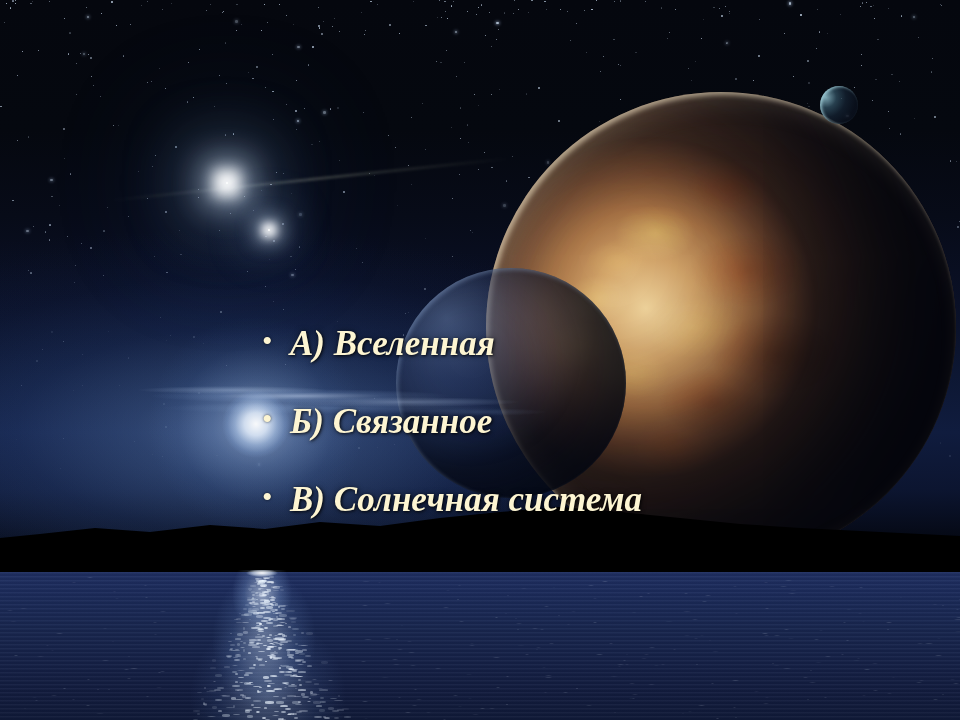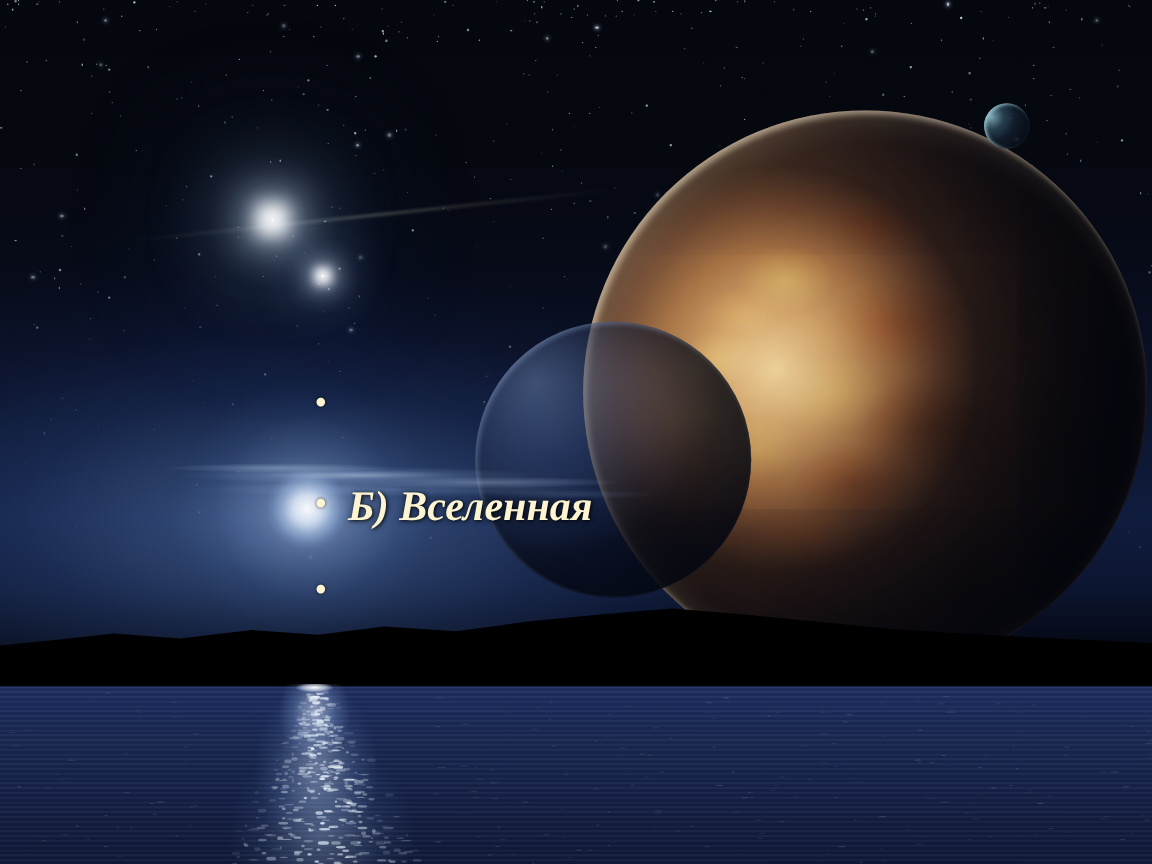--- a/index.html
+++ b/index.html
@@ -1351,26 +1351,28 @@
       <div class="glint" style="left: 392.2px; top: 659px; width: 6.2px; height: 1px; opacity: 0.13;"></div>
       <div class="glint" style="left: 955.2px; top: 630.9px; width: 5.6px; height: 1px; opacity: 0.05;"></div>
       <div class="glint" style="left: 466.2px; top: 674.2px; width: 5.6px; height: 1px; opacity: 0.05;"></div>
     </div>
 
 
   <div id="answers">
 
     <div class="answer-row">
       <span class="bullet">•</span>
+      <span class="answer-text">А) Вселенная</span>
     </div>
 
     <div class="answer-row">
       <span class="bullet">•</span>
-      <span class="answer-text">Б) Вселенная</span>
+      <span class="answer-text">Б) Связанное</span>
     </div>
 
     <div class="answer-row">
       <span class="bullet">•</span>
+      <span class="answer-text">В) Солнечная система</span>
     </div>
 
   </div>
 
 </div>
 
 </body></html>

